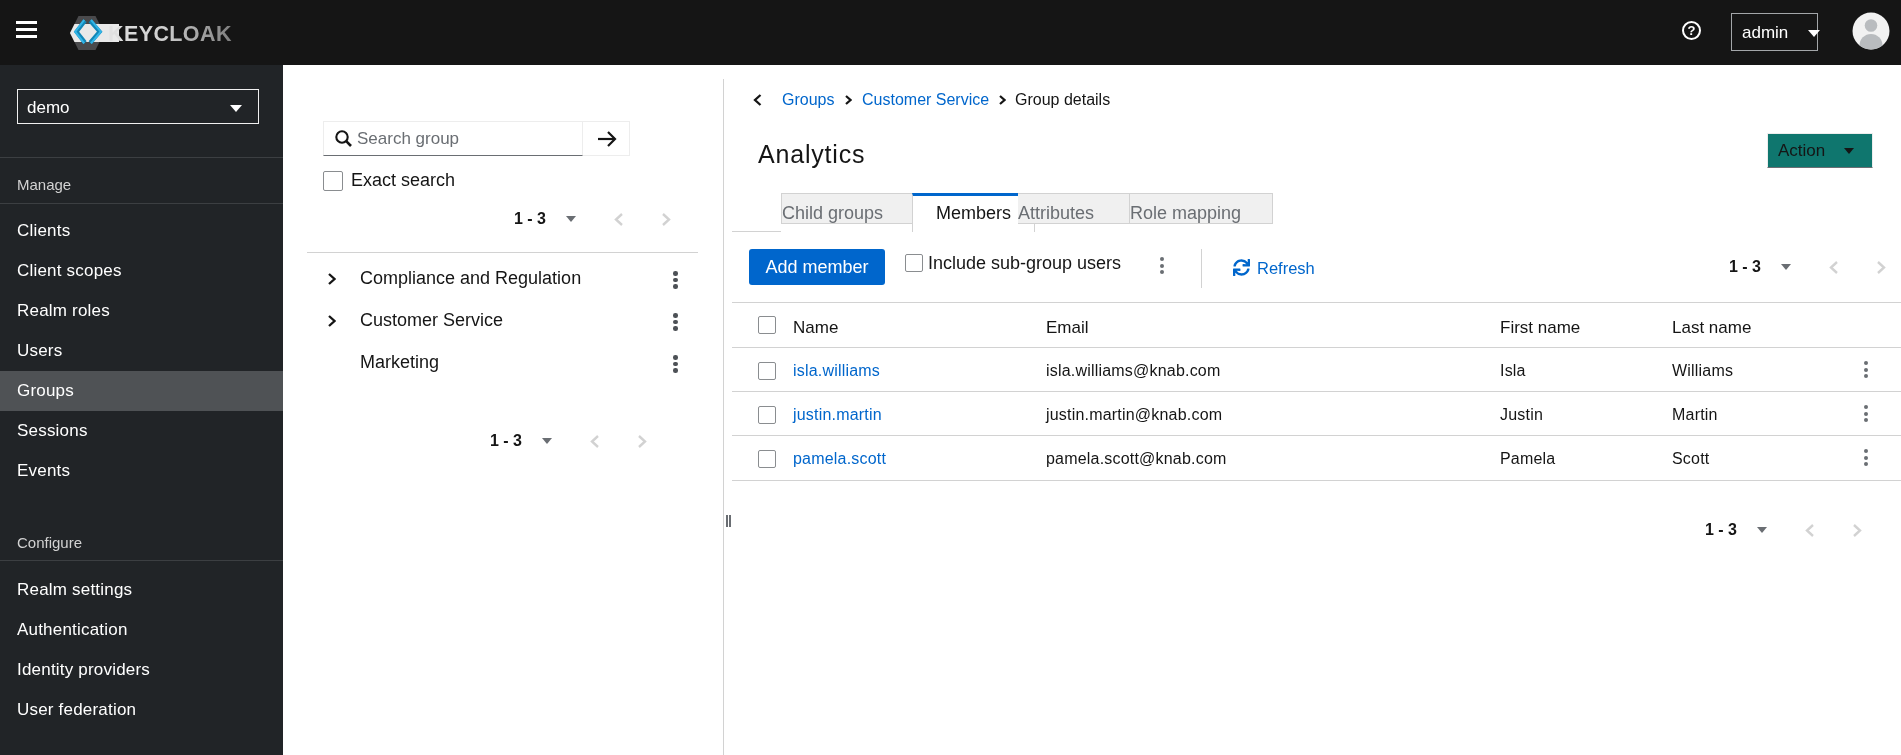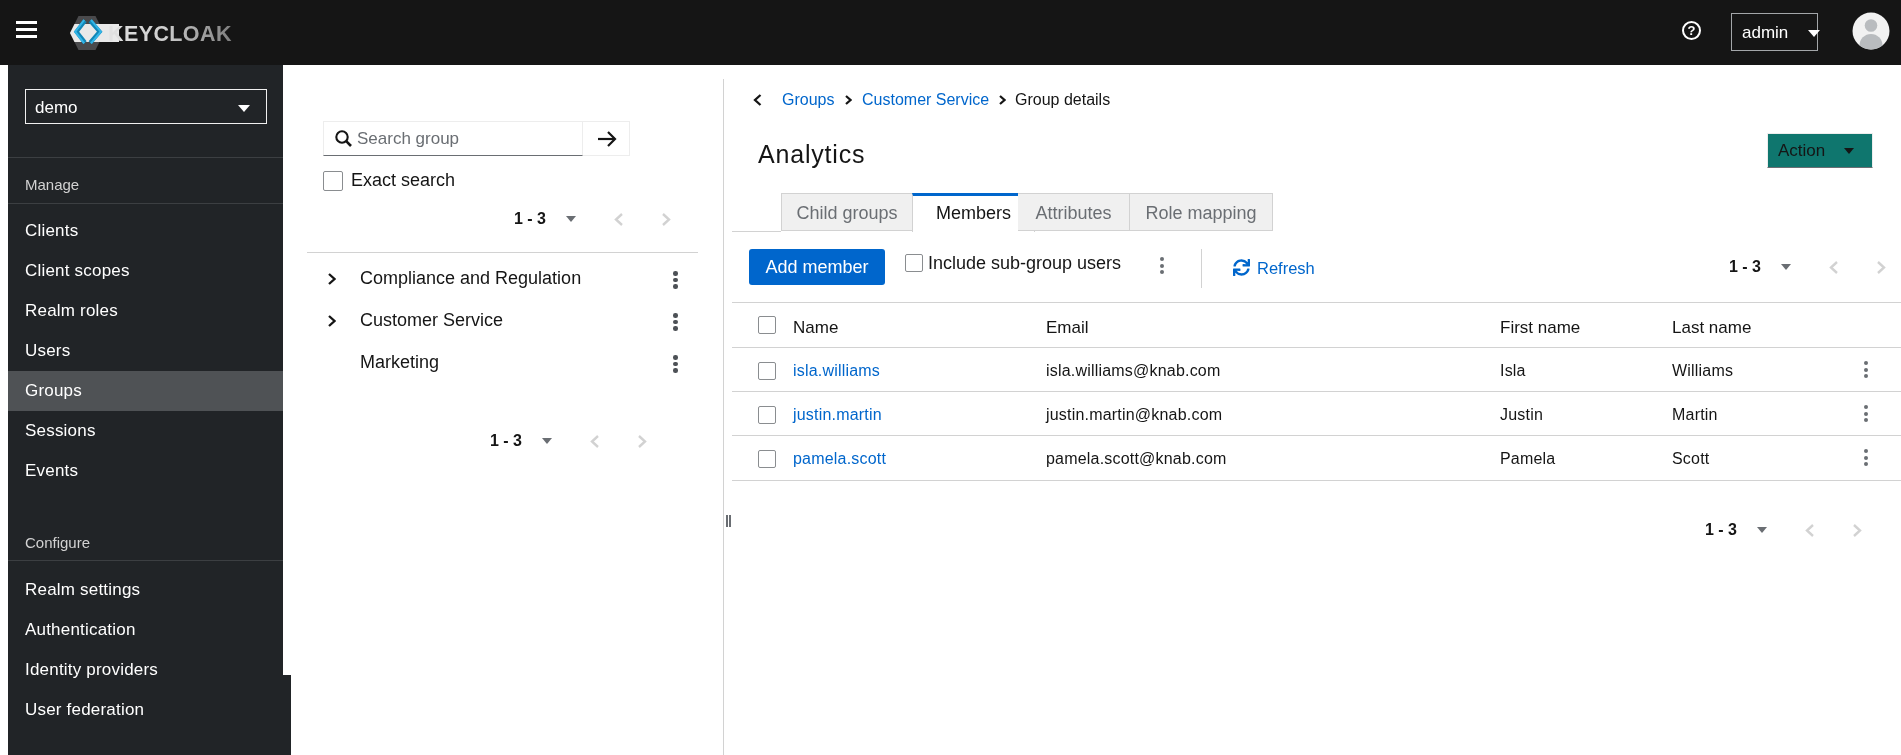--- a/index.html
+++ b/index.html
@@ -11,21 +11,21 @@
   #masthead { position:absolute; left:0; top:0; width:1901px; height:65px; background:#151515; }
   .hbar { position:absolute; left:16px; width:21px; height:3px; background:#fff; }
   #helpcirc { position:absolute; left:1682px; top:21px; width:19px; height:19px; border:2px solid #fff;
     border-radius:50%; color:#fff; font-size:13px; font-weight:bold; text-align:center; line-height:15px; }
   #adminbox { position:absolute; left:1731px; top:13px; width:87px; height:38px; border:1px solid #a3a6a9; }
   #adminbox span { position:absolute; left:10px; top:9px; font-size:17px; color:#fff; }
   .caret-w { position:absolute; width:0; height:0; border-left:6px solid transparent;
     border-right:6px solid transparent; border-top:7px solid #fff; }
 
   
-  #sidebar { position:absolute; left:8px; top:65px; width:283px; height:690px; background:#212427; }
+  #sidebar { position:absolute; left:0; top:65px; width:283px; height:690px; background:#212427; }
   #realmsel { position:absolute; left:17px; top:24px; width:242px; height:35px; border:1px solid #f0f0f0; }
   #realmsel span { position:absolute; left:9px; top:8px; font-size:17px; color:#fff; }
   .sdiv { position:absolute; left:0; width:283px; height:1px; background:#3c3f42; }
   .sechead { position:absolute; left:17px; font-size:15px; color:#d2d2d2; }
   .navitem { position:absolute; left:0; width:283px; height:40px; color:#fff; font-size:17px;
     letter-spacing:0.2px; line-height:40px; padding-left:17px; }
   .navsel { background:#4f5255; }
 
   
   .vsep { position:absolute; top:79px; width:1px; height:676px; background:#d2d2d2; }
@@ -62,22 +62,22 @@
   .blue { color:#0066cc; }
   .crumb { position:absolute; top:26px; font-size:16px; }
   #title { position:absolute; left:26px; top:75px; font-size:25px; letter-spacing:0.8px; color:#151515; }
   #actionbtn { position:absolute; left:1035px; top:68px; width:106px; height:35px;
     border:1px solid #ededed; border-bottom:1px solid #6a6e73; background:#0f766e; }
   #actionbtn span { position:absolute; left:10px; top:7px; font-size:17px; }
   .caret-d { position:absolute; width:0; height:0; border-left:5.5px solid transparent;
     border-right:5.5px solid transparent; border-top:6.5px solid #151515; }
 
   
-  .tab { position:absolute; top:128px; height:38px; background:#f0f0f0; border:1px solid #d2d2d2;
-    font-size:18px; color:#6a6e73; text-align:center; line-height:38px; }
+  .tab { position:absolute; top:128px; height:31px; background:#f0f0f0; border:1px solid #d2d2d2;
+    font-size:18px; color:#6a6e73; text-align:left; line-height:38px; }
   #tabactive { position:absolute; top:128px; left:180px; width:123px; height:39px; background:#fff;
     border-left:1px solid #d2d2d2; border-right:1px solid #d2d2d2; border-top:3px solid #0066cc;
     font-size:18px; color:#151515; text-align:center; line-height:34px; }
   .tabline { position:absolute; top:166px; height:1px; background:#d2d2d2; }
 
   
   #addbtn { position:absolute; left:17px; top:184px; width:136px; height:36px; background:#0066cc;
     border-radius:3px; color:#fff; font-size:18px; text-align:center; line-height:36px; }
   .vline { position:absolute; width:1px; background:#d2d2d2; }
   .rowline { position:absolute; left:0; width:1169px; height:1px; background:#d2d2d2; }

